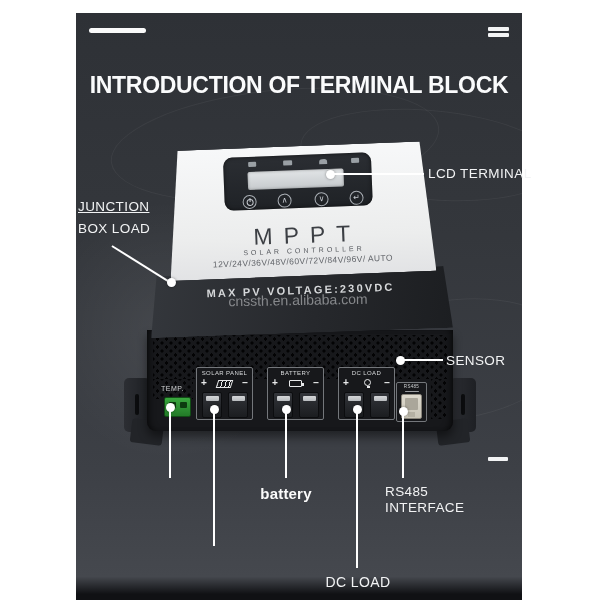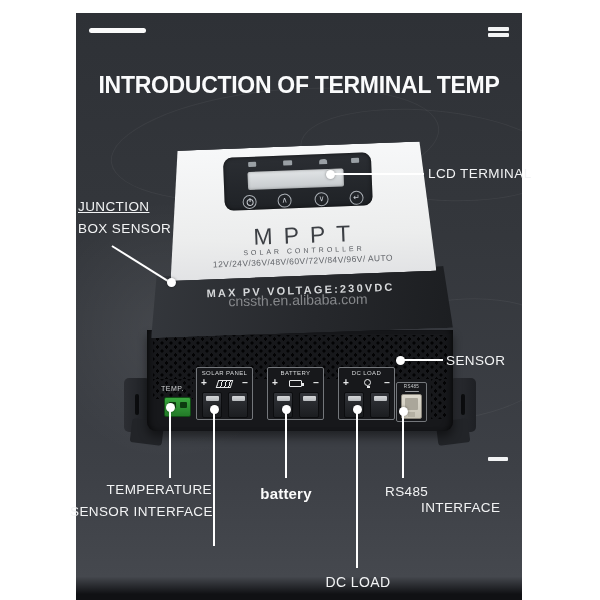--- a/index.html
+++ b/index.html
@@ -88,21 +88,21 @@
   <div class="abs wave" style="left:110px;top:90px;width:330px;height:110px;transform:rotate(-6deg);"></div>
   <div class="abs wave" style="left:300px;top:110px;width:260px;height:90px;transform:rotate(5deg);"></div>
   <div class="abs wave" style="left:330px;top:300px;width:240px;height:120px;transform:rotate(-8deg);"></div>
   <div class="abs glow" style="left:40px;top:200px;width:260px;height:260px;"></div>
 
   <div class="abs titlebar" style="left:89px;top:28px;width:57px;"></div>
   <div class="abs menu-bar" style="left:488px;top:27px;width:21px;"></div>
   <div class="abs menu-bar" style="left:488px;top:33px;width:21px;"></div>
   <div class="abs menu-bar" style="left:488px;top:457px;width:20px;"></div>
 
-  <div class="abs poster-title" style="left:76px;top:72px;width:446px;">INTRODUCTION OF TERMINAL TEMP</div>
+  <div class="abs poster-title" style="left:76px;top:72px;width:446px;">INTRODUCTION OF TERMINAL BLOCK</div>
 
   <div class="abs bracket" style="left:124px;top:378px;width:26px;height:54px;">
     <div class="abs bslot" style="left:11px;top:16px;width:4px;height:21px;"></div>
   </div>
   <div class="abs bracket" style="left:450px;top:378px;width:26px;height:54px;">
     <div class="abs bslot" style="left:11px;top:16px;width:4px;height:21px;"></div>
   </div>
   <div class="abs foot" style="left:131px;top:420px;width:32px;height:24px;transform:rotate(7deg);"></div>
   <div class="abs foot" style="left:437px;top:420px;width:32px;height:24px;transform:rotate(-7deg);"></div>
 
@@ -190,42 +190,40 @@
     <div class="abs volts" style="left:0;right:0;top:110px;">12V/24V/36V/48V/60V/72V/84V/96V/ AUTO</div>
   </div>
 
   <div class="abs watermark" style="left:148px;top:292px;width:300px;">cnssth.en.alibaba.com</div>
 
   <div class="abs dot" style="left:326px;top:170px;"></div>
   <div class="abs cline" style="left:333px;top:173px;width:91px;"></div>
   <div class="abs clabel" style="left:428px;top:166px;">LCD TERMINAL</div>
 
   <div class="abs clabel" style="left:78px;top:199px;text-decoration:underline;">JUNCTION</div>
-  <div class="abs clabel" style="left:78px;top:221px;">BOX SENSOR</div>
+  <div class="abs clabel" style="left:78px;top:221px;">BOX LOAD</div>
   <div class="abs cline" style="left:112px;top:245px;width:70px;transform:rotate(32deg);transform-origin:left center;"></div>
   <div class="abs dot" style="left:167px;top:278px;"></div>
 
   <div class="abs dot" style="left:396px;top:356px;"></div>
   <div class="abs cline" style="left:404px;top:359px;width:39px;"></div>
   <div class="abs clabel" style="left:446px;top:353px;">SENSOR</div>
 
   <div class="abs dot" style="left:166px;top:403px;"></div>
   <div class="abs vline" style="left:169px;top:411px;height:67px;"></div>
-  <div class="abs clabel" style="left:70px;top:482px;width:142px;text-align:right;">TEMPERATURE</div>
-  <div class="abs clabel" style="left:70px;top:504px;width:142px;text-align:right;">SENSOR INTERFACE</div>
 
   <div class="abs dot" style="left:210px;top:405px;"></div>
   <div class="abs vline" style="left:213px;top:413px;height:133px;"></div>
 
   <div class="abs dot" style="left:282px;top:405px;"></div>
   <div class="abs vline" style="left:285px;top:413px;height:65px;"></div>
   <div class="abs clabel-bold" style="left:256px;top:485px;width:60px;text-align:center;">battery</div>
 
   <div class="abs dot" style="left:353px;top:405px;"></div>
   <div class="abs vline" style="left:356px;top:413px;height:155px;"></div>
   <div class="abs clabel" style="left:318px;top:574px;width:80px;text-align:center;font-size:14px;">DC LOAD</div>
 
   <div class="abs dot" style="left:399px;top:407px;"></div>
   <div class="abs vline" style="left:402px;top:415px;height:63px;"></div>
   <div class="abs clabel" style="left:385px;top:484px;">RS485</div>
-  <div class="abs clabel" style="left:385px;top:500px;margin-left:36px;">INTERFACE</div>
+  <div class="abs clabel" style="left:385px;top:500px;">INTERFACE</div>
 
 </div>
 
 </body></html>

